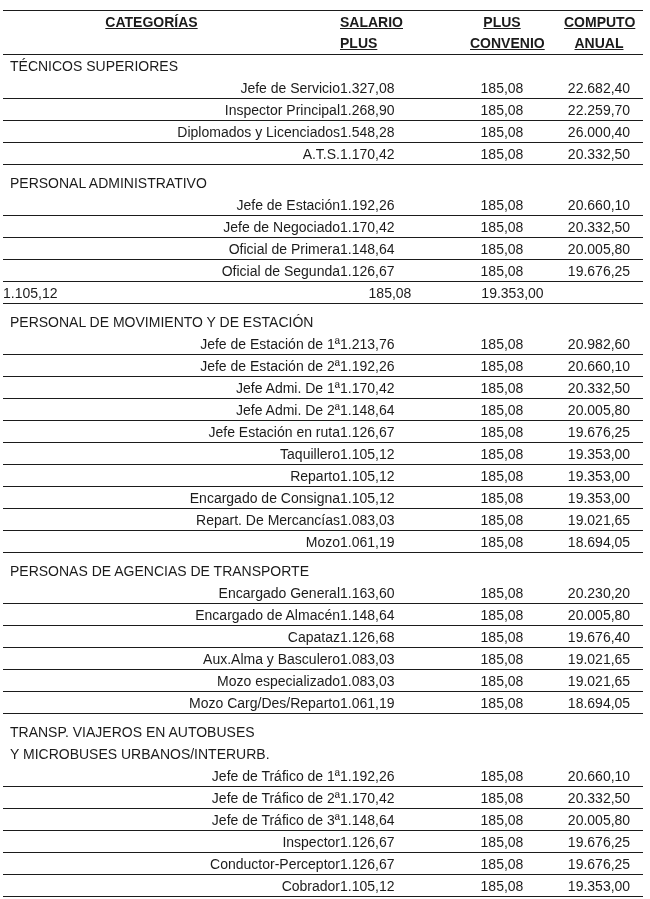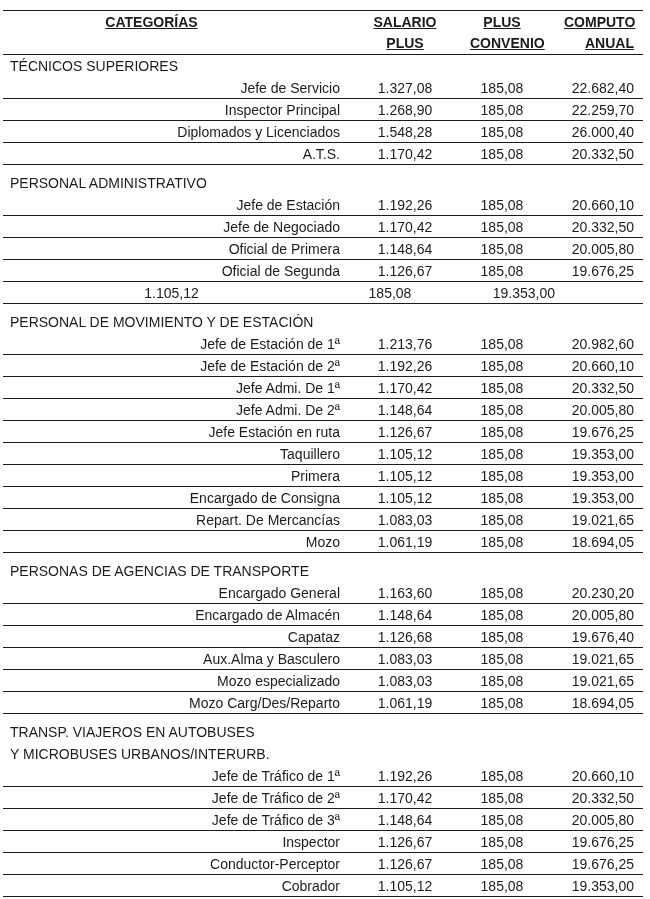--- a/index.html
+++ b/index.html
@@ -40,23 +40,23 @@
     line-height: 21px;
   }
   
   .cell {
     box-sizing: border-box;
     white-space: nowrap;
     overflow: hidden;
   }
   .c-cat   { text-align: right;   padding-left: 7px; }
   .h-cat   { text-align: center; padding: 0 40px 0 0; }
-  .c-base  { text-align: center; }
+  .c-base  { }
   .c-plus  { text-align: center; padding-right: 30px; }
-  .c-anual { text-align: right; padding-right: 9px; }
+  .c-anual { text-align: center; padding-right: 9px; }
   
   .section { margin-top: 7px; }
   .section:first-child { margin-top: 0; }
   .title-line {
     box-sizing: border-box;
     height: 22px;
     display: flex;
     align-items: flex-end;
     padding-bottom: 3px;
     padding-left: 7px;
@@ -210,21 +210,21 @@
   </div>
 
   <div class="grid-row data-row">
     <div class="cell c-cat">Taquillero</div>
     <div class="cell c-base">1.105,12</div>
     <div class="cell c-plus">185,08</div>
     <div class="cell c-anual">19.353,00</div>
   </div>
 
   <div class="grid-row data-row">
-    <div class="cell c-cat">Primera</div>
+    <div class="cell c-cat">Reparto</div>
     <div class="cell c-base">1.105,12</div>
     <div class="cell c-plus">185,08</div>
     <div class="cell c-anual">19.353,00</div>
   </div>
 
   <div class="grid-row data-row">
     <div class="cell c-cat">Encargado de Consigna</div>
     <div class="cell c-base">1.105,12</div>
     <div class="cell c-plus">185,08</div>
     <div class="cell c-anual">19.353,00</div>

